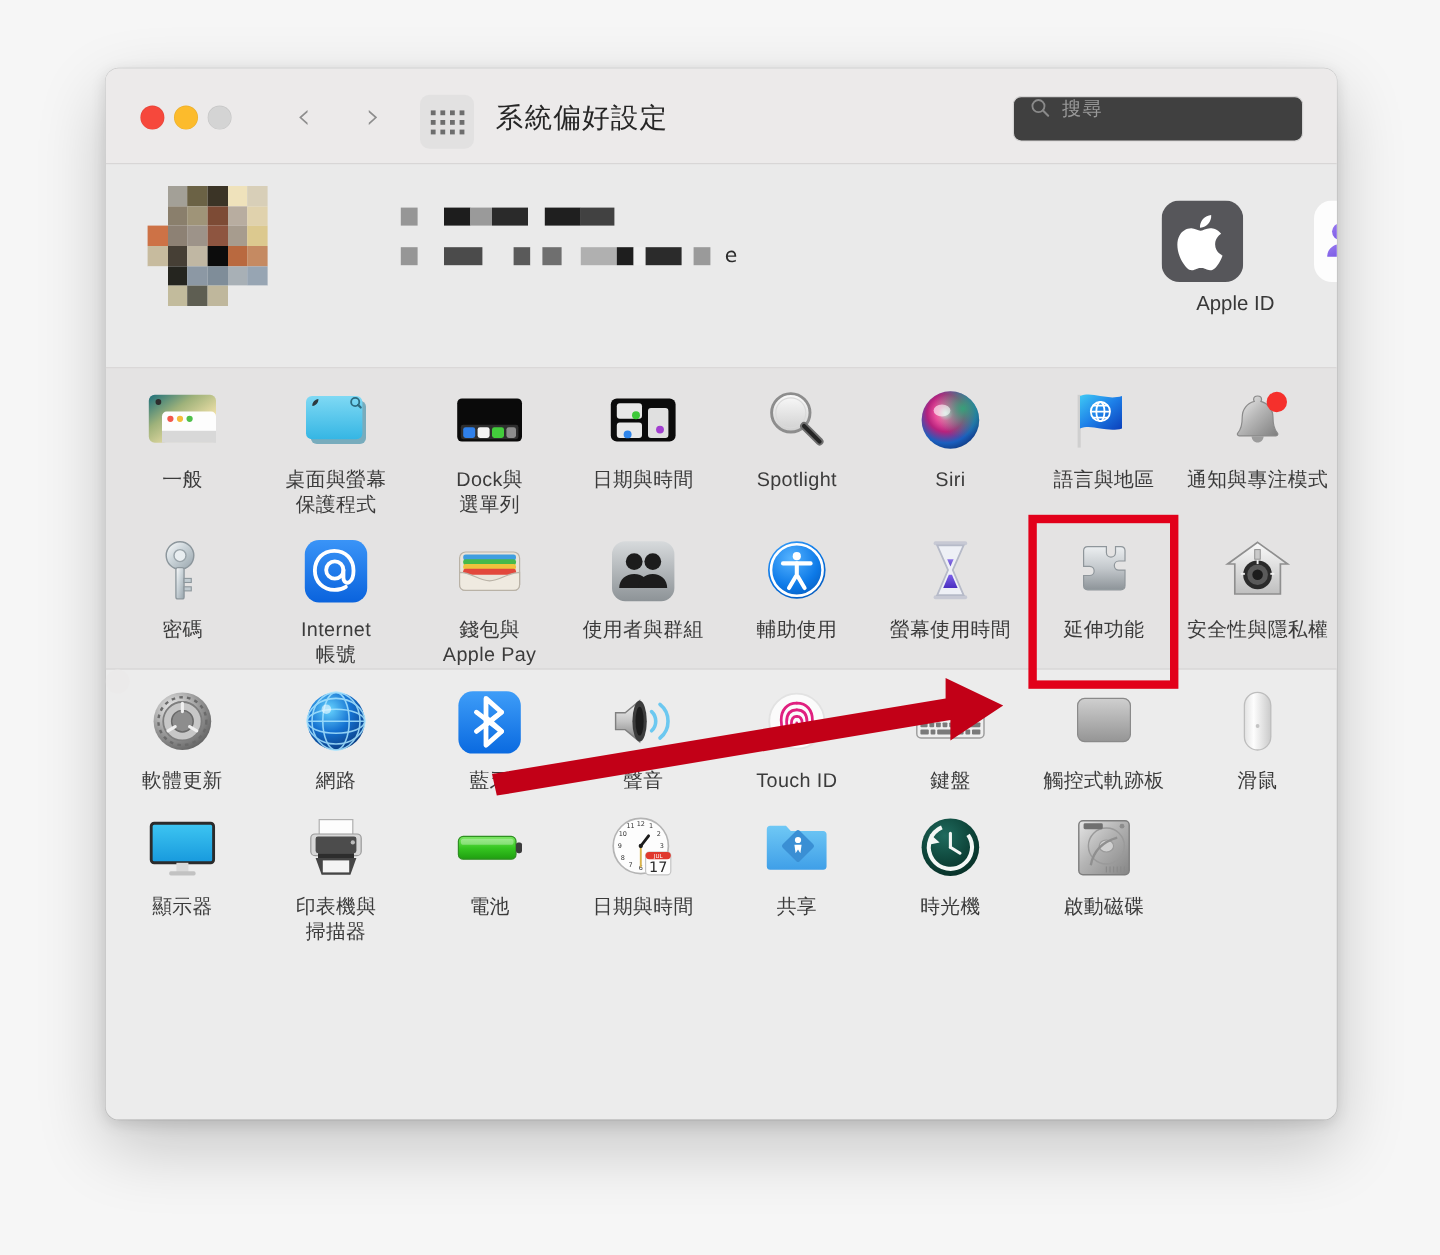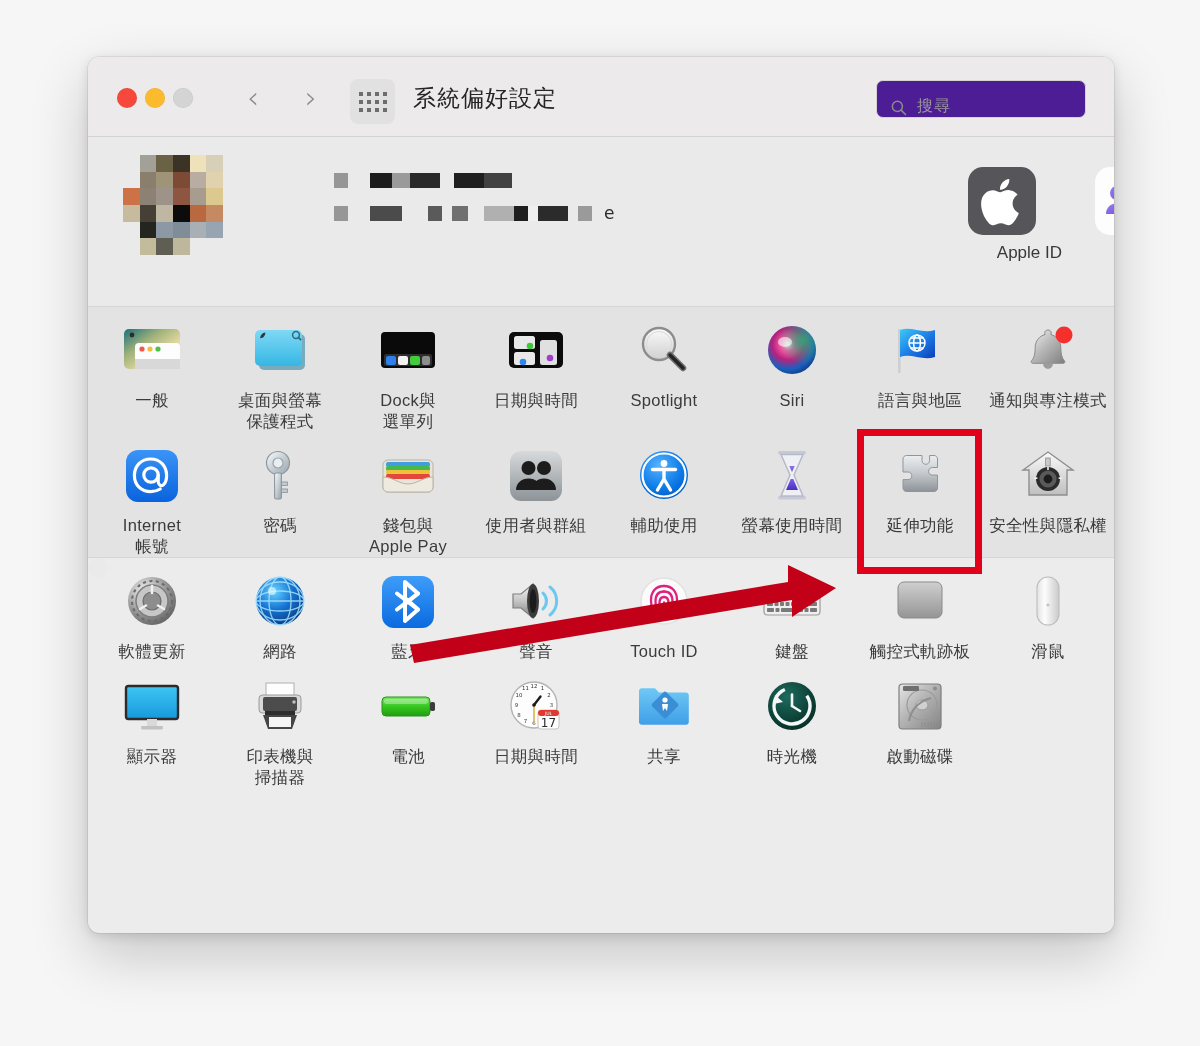--- a/index.html
+++ b/index.html
@@ -56,25 +56,25 @@
   .dotgrid i { display: block; width: 4px; height: 4px; background: #6d6d6d; }
 
   #win-title {
     position: absolute; left: 325px; top: 26px;
     font-size: 23px; font-weight: normal; color: #262626;
     letter-spacing: 1px;
   }
 
   #search-field {
     position: absolute; right: 28px; top: 23px;
-    width: 210px; height: 38px;
-    background: #4c1d95;
+    width: 242px; height: 38px;
+    background: #404040;
     border: 1px solid #d5d4d4;
     border-radius: 7px;
-    display: flex; align-items: flex-end; padding-left: 13px; gap: 9px;
+    display: flex; align-items: flex-start; padding-left: 13px; gap: 9px;
   }
   #search-icon { width: 18px; height: 18px; flex: none; }
   #search-placeholder { font-size: 16px; color: #9a9a9a; letter-spacing: 1px; }
 
   
   #account-section {
     position: relative;
     height: 170px;
     background: #eaeaea;
     border-bottom: 1px solid #d6d4d4;
@@ -443,53 +443,53 @@
               </svg>
             </div>
             <div class="lbl wide">通知與專注模式</div>
           </div>
         </div>
         <div class="prow">
           <div class="pitem">
             <div class="ic-wrap">
               <svg width="62" height="62" viewBox="0 0 62 62">
 <defs>
-                  <linearGradient id="iag" x1="0" y1="0" x2="0" y2="1">
-                    <stop offset="0" stop-color="#3a94f7"></stop>
-                    <stop offset="1" stop-color="#0a63dd"></stop>
-                  </linearGradient>
-                </defs>
-<rect x="5" y="4" width="52" height="52" rx="12" fill="url(#iag)"></rect>
-<g fill="none" stroke="#ffffff" stroke-width="3.2" stroke-linecap="round">
-<circle cx="30" cy="29" r="7.2"></circle>
-<path d="M37.2 29 L37.2 35.5 C37.2 39 40 40.6 42.2 39 C44.4 37.4 45.6 33.8 45.6 29.6 C45.6 19.8 39 13 29.6 13 C20.2 13 13.4 20 13.4 29.4 C13.4 38.8 20.2 45.6 29.8 45.6 C33.6 45.6 36.8 44.6 39.2 43"></path>
-                </g>
-              </svg>
-            </div>
-            <div class="lbl">Internet
-帳號</div>
-          </div>
-          <div class="pitem">
-            <div class="ic-wrap">
-              <svg width="62" height="62" viewBox="0 0 62 62">
-<defs>
                   <linearGradient id="kyg" x1="0" y1="0" x2="1" y2="1">
                     <stop offset="0" stop-color="#fcfcfc"></stop>
                     <stop offset=".4" stop-color="#cfd8dd"></stop>
                     <stop offset="1" stop-color="#96a3ab"></stop>
                   </linearGradient>
                 </defs>
 <circle cx="29" cy="17" r="11.5" fill="url(#kyg)" stroke="#8c969c" stroke-width="1.2"></circle>
 <circle cx="29" cy="17" r="5" fill="#e9eef1" stroke="#9aa4aa" stroke-width="1.2"></circle>
 <rect x="25.6" y="27" width="6.8" height="26" rx="1.6" fill="url(#kyg)" stroke="#8c969c" stroke-width="1.1"></rect>
 <rect x="32.4" y="36" width="6" height="3.4" fill="#c2ccd2" stroke="#8c969c" stroke-width=".9"></rect>
 <rect x="32.4" y="43" width="6" height="3.4" fill="#c2ccd2" stroke="#8c969c" stroke-width=".9"></rect>
               </svg>
             </div>
             <div class="lbl">密碼</div>
+          </div>
+          <div class="pitem">
+            <div class="ic-wrap">
+              <svg width="62" height="62" viewBox="0 0 62 62">
+<defs>
+                  <linearGradient id="iag" x1="0" y1="0" x2="0" y2="1">
+                    <stop offset="0" stop-color="#3a94f7"></stop>
+                    <stop offset="1" stop-color="#0a63dd"></stop>
+                  </linearGradient>
+                </defs>
+<rect x="5" y="4" width="52" height="52" rx="12" fill="url(#iag)"></rect>
+<g fill="none" stroke="#ffffff" stroke-width="3.2" stroke-linecap="round">
+<circle cx="30" cy="29" r="7.2"></circle>
+<path d="M37.2 29 L37.2 35.5 C37.2 39 40 40.6 42.2 39 C44.4 37.4 45.6 33.8 45.6 29.6 C45.6 19.8 39 13 29.6 13 C20.2 13 13.4 20 13.4 29.4 C13.4 38.8 20.2 45.6 29.8 45.6 C33.6 45.6 36.8 44.6 39.2 43"></path>
+                </g>
+              </svg>
+            </div>
+            <div class="lbl">Internet
+帳號</div>
           </div>
           <div class="pitem">
             <div class="ic-wrap">
               <svg width="62" height="62" viewBox="0 0 62 62">
 <rect x="6" y="14" width="50" height="32" rx="5" fill="#e9e4da" stroke="#b9b2a6" stroke-width="1"></rect>
 <rect x="9" y="16" width="44" height="5" rx="2" fill="#3f9ee0"></rect>
 <rect x="9" y="20" width="44" height="5" rx="2" fill="#47b94a"></rect>
 <rect x="9" y="24" width="44" height="5" rx="2" fill="#f0c23c"></rect>
 <rect x="9" y="28" width="44" height="5" rx="2" fill="#e2473c"></rect>
 <path d="M6 31 L6 41 C6 44 8 46 11 46 L51 46 C54 46 56 44 56 41 L56 31 C46 31 40 38 31 38 C22 38 16 31 6 31 Z" fill="#efeae0" stroke="#b9b2a6" stroke-width="1"></path>

